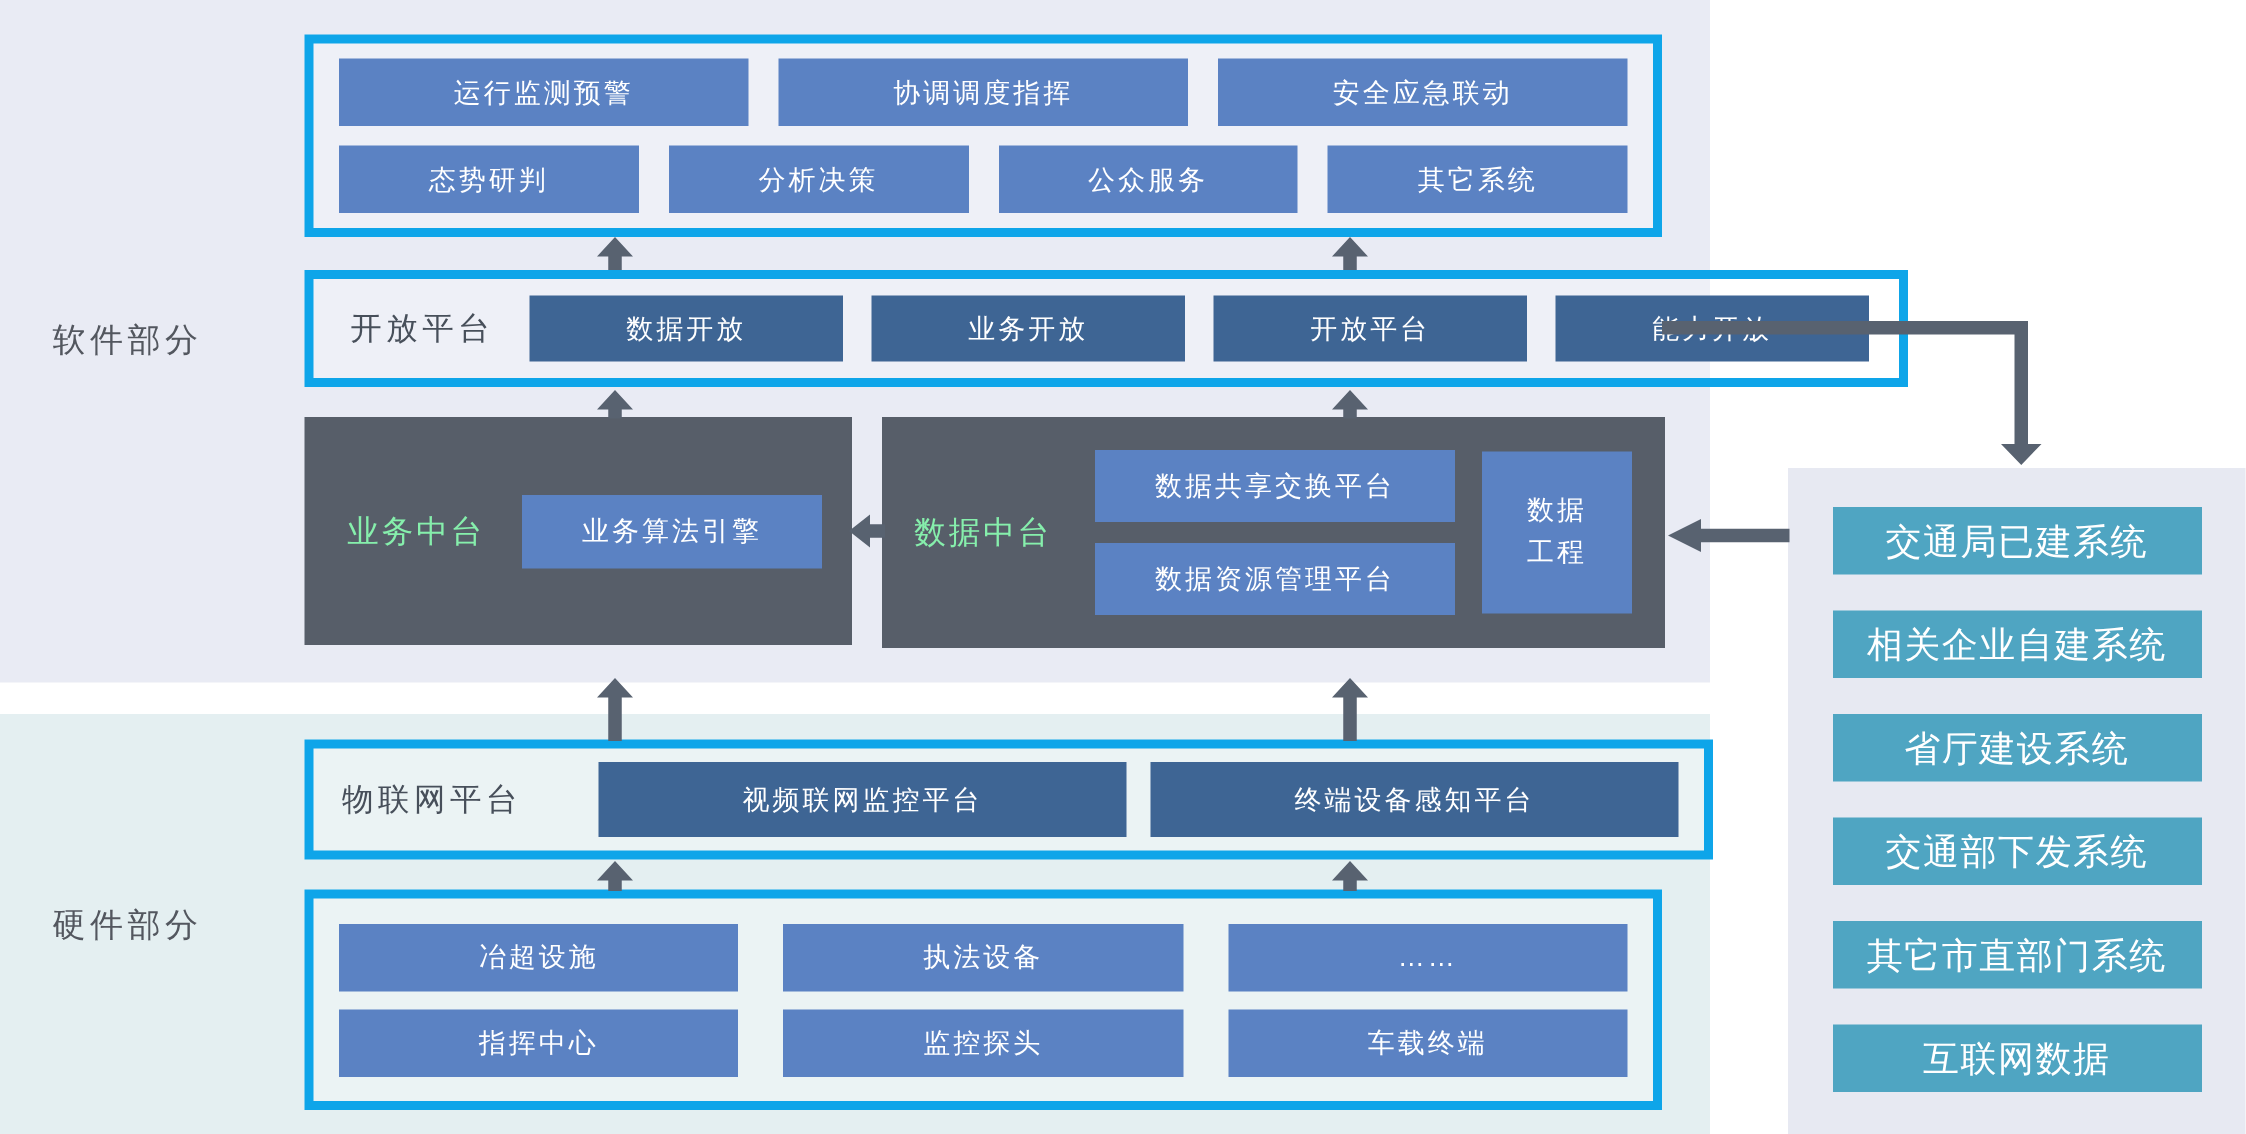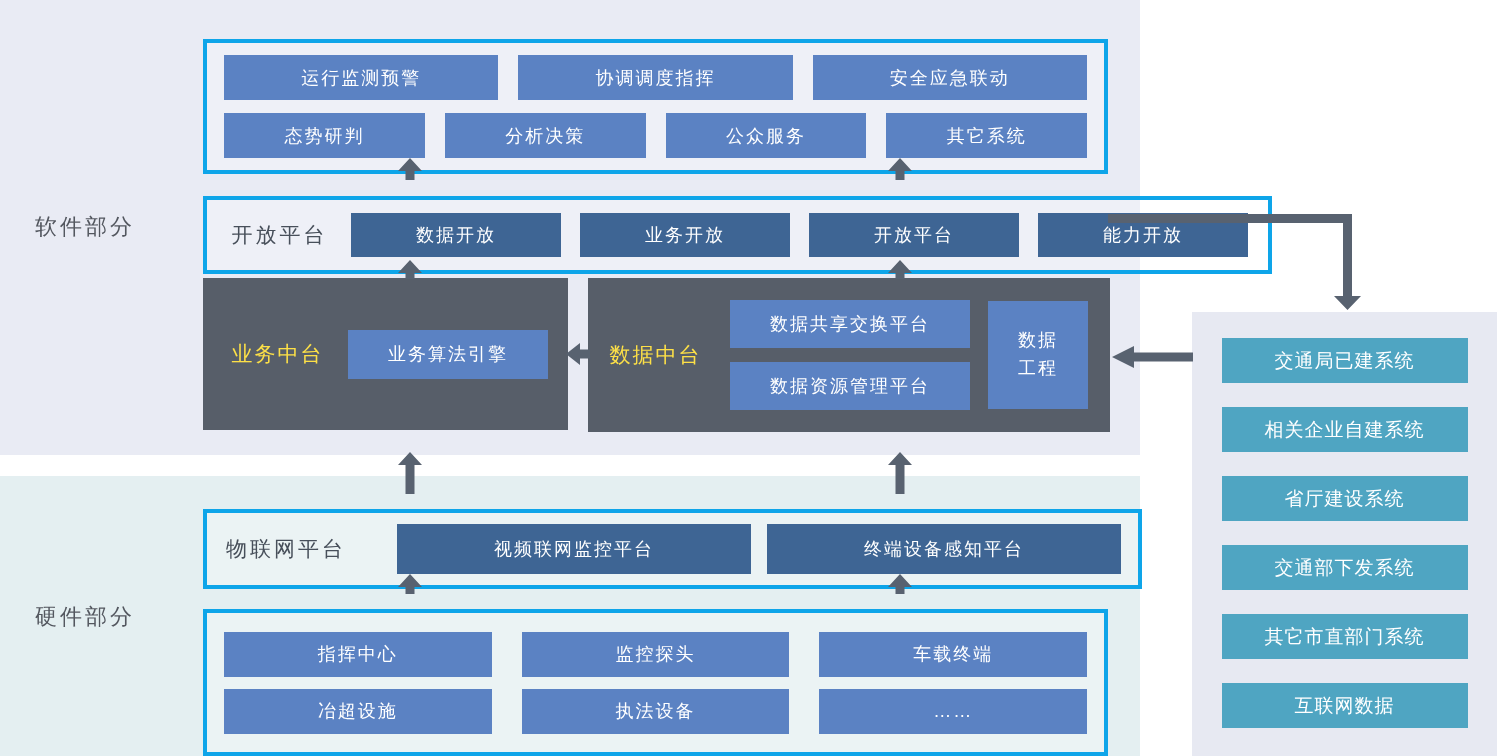--- a/index.html
+++ b/index.html
@@ -13,23 +13,22 @@
   .bg-hardware{top:476px;height:280px;background:#E4EFF1;}
 
   .section-label{
     position:absolute;left:26px;width:118px;text-align:center;
     font-size:22px;color:#53575F;letter-spacing:3px;
   }
   .lbl-sw{top:212px;}
   .lbl-hw{top:602px;}
 
   .box{
-    position:absolute;border:4px solid #0ea5e9;box-sizing:border-box;
+    position:absolute;border:6px solid #0ea5e9;box-sizing:border-box;
     background:rgba(255,255,255,0.25);
-    margin-top:16px;
   }
   .btn{
     color:#ffffff;font-size:18px;letter-spacing:2px;
     display:flex;align-items:center;justify-content:center;
     white-space:nowrap;
   }
   .mid{background:#5B82C3;}
   .steel{background:#3E6594;}
 
   
@@ -40,21 +39,21 @@
 
   
   .open-box{left:203px;top:180px;width:1069px;height:78px;
     display:flex;align-items:center;gap:19px;padding:0 20px;}
   .row-label{flex:none;font-size:21px;color:#474F5A;letter-spacing:3px;text-align:center;}
   .open-box .row-label{width:105px;}
   .open-box .btn{flex:1;height:44px;}
 
   
   .dark-box{position:absolute;background:#575E69;display:flex;align-items:center;}
-  .dark-box .dark-label{flex:none;color:#fde047;font-size:21px;letter-spacing:2px;text-align:center;}
+  .dark-box .dark-label{flex:none;color:#86efac;font-size:21px;letter-spacing:2px;text-align:center;}
   .biz-box{left:203px;top:278px;width:365px;height:152px;}
   .biz-box .dark-label{width:105px;margin-left:22px;}
   .stack-col{display:flex;flex-direction:column;gap:14px;}
   .biz-col{width:200px;margin-left:18px;}
   .biz-col .btn{height:49px;}
   .data-box{left:588px;top:278px;width:522px;height:154px;}
   .data-box .dark-label{width:105px;margin-left:15px;}
   .data-col{width:240px;margin-left:22px;}
   .data-col .btn{height:48px;}
   .side-item{width:100px;height:108px;margin-left:18px;
@@ -69,21 +68,21 @@
   
   .hw-box{left:203px;top:593px;width:905px;height:147px;
     display:flex;flex-direction:column;justify-content:center;gap:12px;padding:0 17px;}
   .hw-box .btn-row{gap:30px;}
 
   
   .side-panel{position:absolute;left:1192px;top:312px;width:305px;height:444px;
     background:#E7E9F2;display:flex;flex-direction:column;align-items:center;
     gap:24px;padding-top:26px;box-sizing:border-box;}
   .panel-btn{width:246px;height:45px;background:#4FA5C2;color:#fff;
-    font-size:19px;letter-spacing:1px;display:flex;align-items:center;justify-content:center;}
+    font-size:24px;letter-spacing:1px;display:flex;align-items:center;justify-content:center;}
 
   .arrow-layer{position:absolute;left:0;top:0;width:1497px;height:756px;pointer-events:none;}
 </style>
 </head>
 <body>
 
 <div class="bg-band bg-software"></div>
 <div class="bg-band bg-hardware"></div>
 
 <div class="section-label lbl-sw">软件部分</div>
@@ -129,28 +128,28 @@
 </div>
 
 <div class="box iot-box">
   <div class="row-label">物联网平台</div>
   <div class="btn steel">视频联网监控平台</div>
   <div class="btn steel">终端设备感知平台</div>
 </div>
 
 <div class="box hw-box">
   <div class="btn-row">
+    <div class="btn mid">冶超设施</div>
+    <div class="btn mid">执法设备</div>
+    <div class="btn mid">……</div>
+  </div>
+  <div class="btn-row">
     <div class="btn mid">指挥中心</div>
     <div class="btn mid">监控探头</div>
     <div class="btn mid">车载终端</div>
-  </div>
-  <div class="btn-row">
-    <div class="btn mid">冶超设施</div>
-    <div class="btn mid">执法设备</div>
-    <div class="btn mid">……</div>
   </div>
 </div>
 
 <div class="side-panel">
   <div class="panel-btn">交通局已建系统</div>
   <div class="panel-btn">相关企业自建系统</div>
   <div class="panel-btn">省厅建设系统</div>
   <div class="panel-btn">交通部下发系统</div>
   <div class="panel-btn">其它市直部门系统</div>
   <div class="panel-btn">互联网数据</div>

